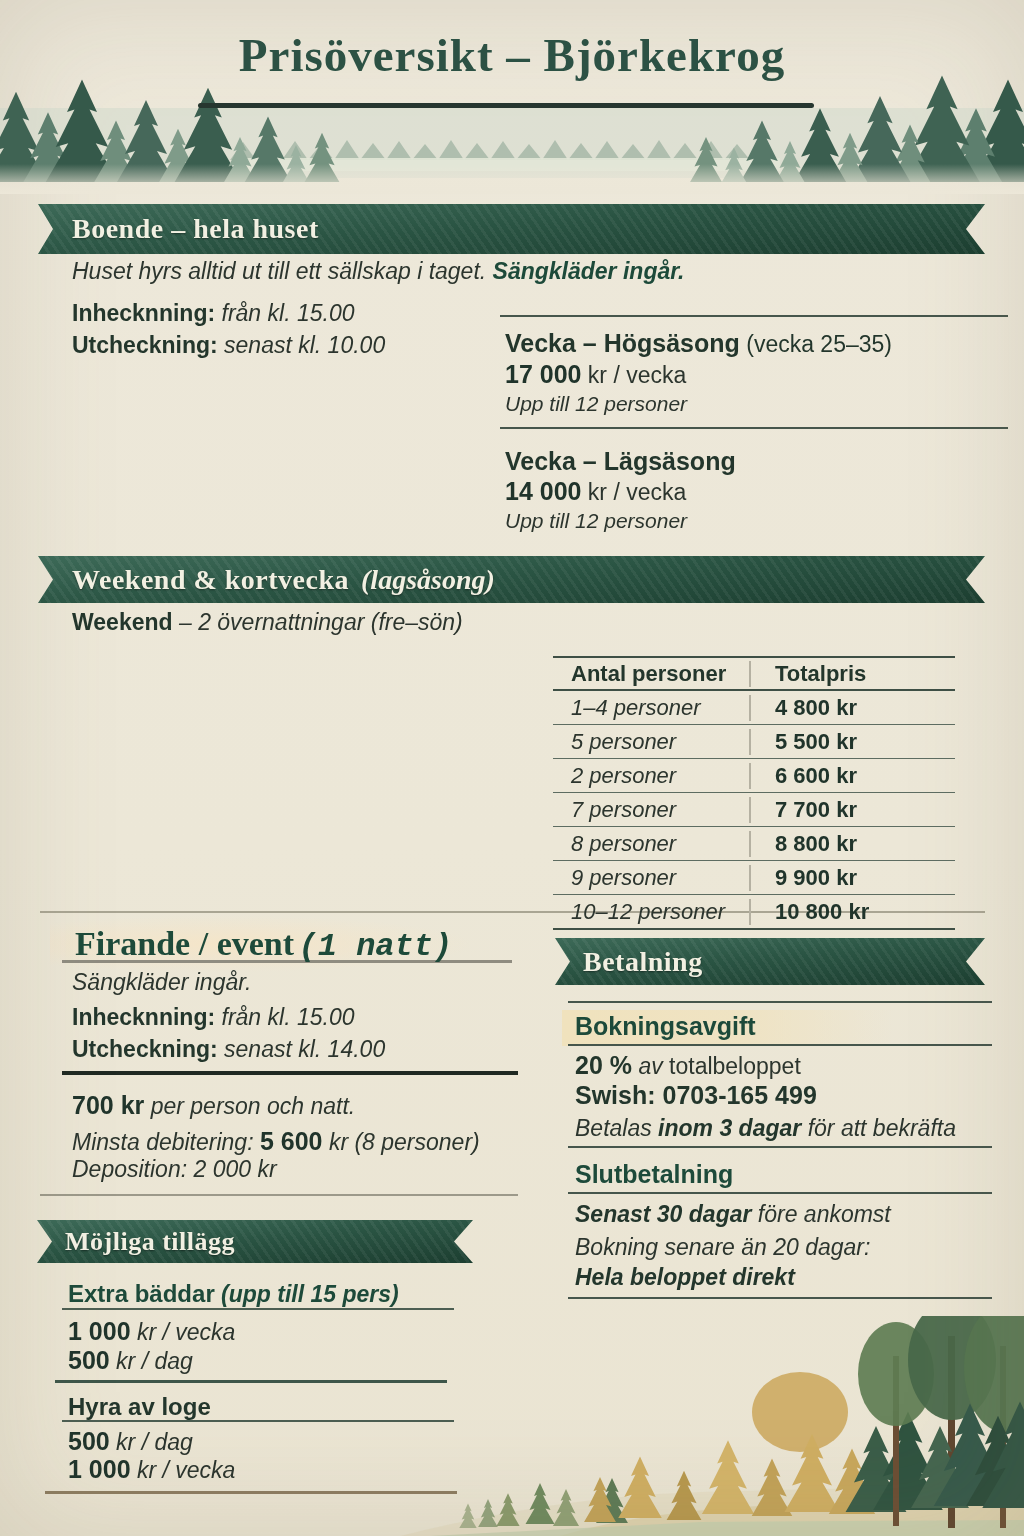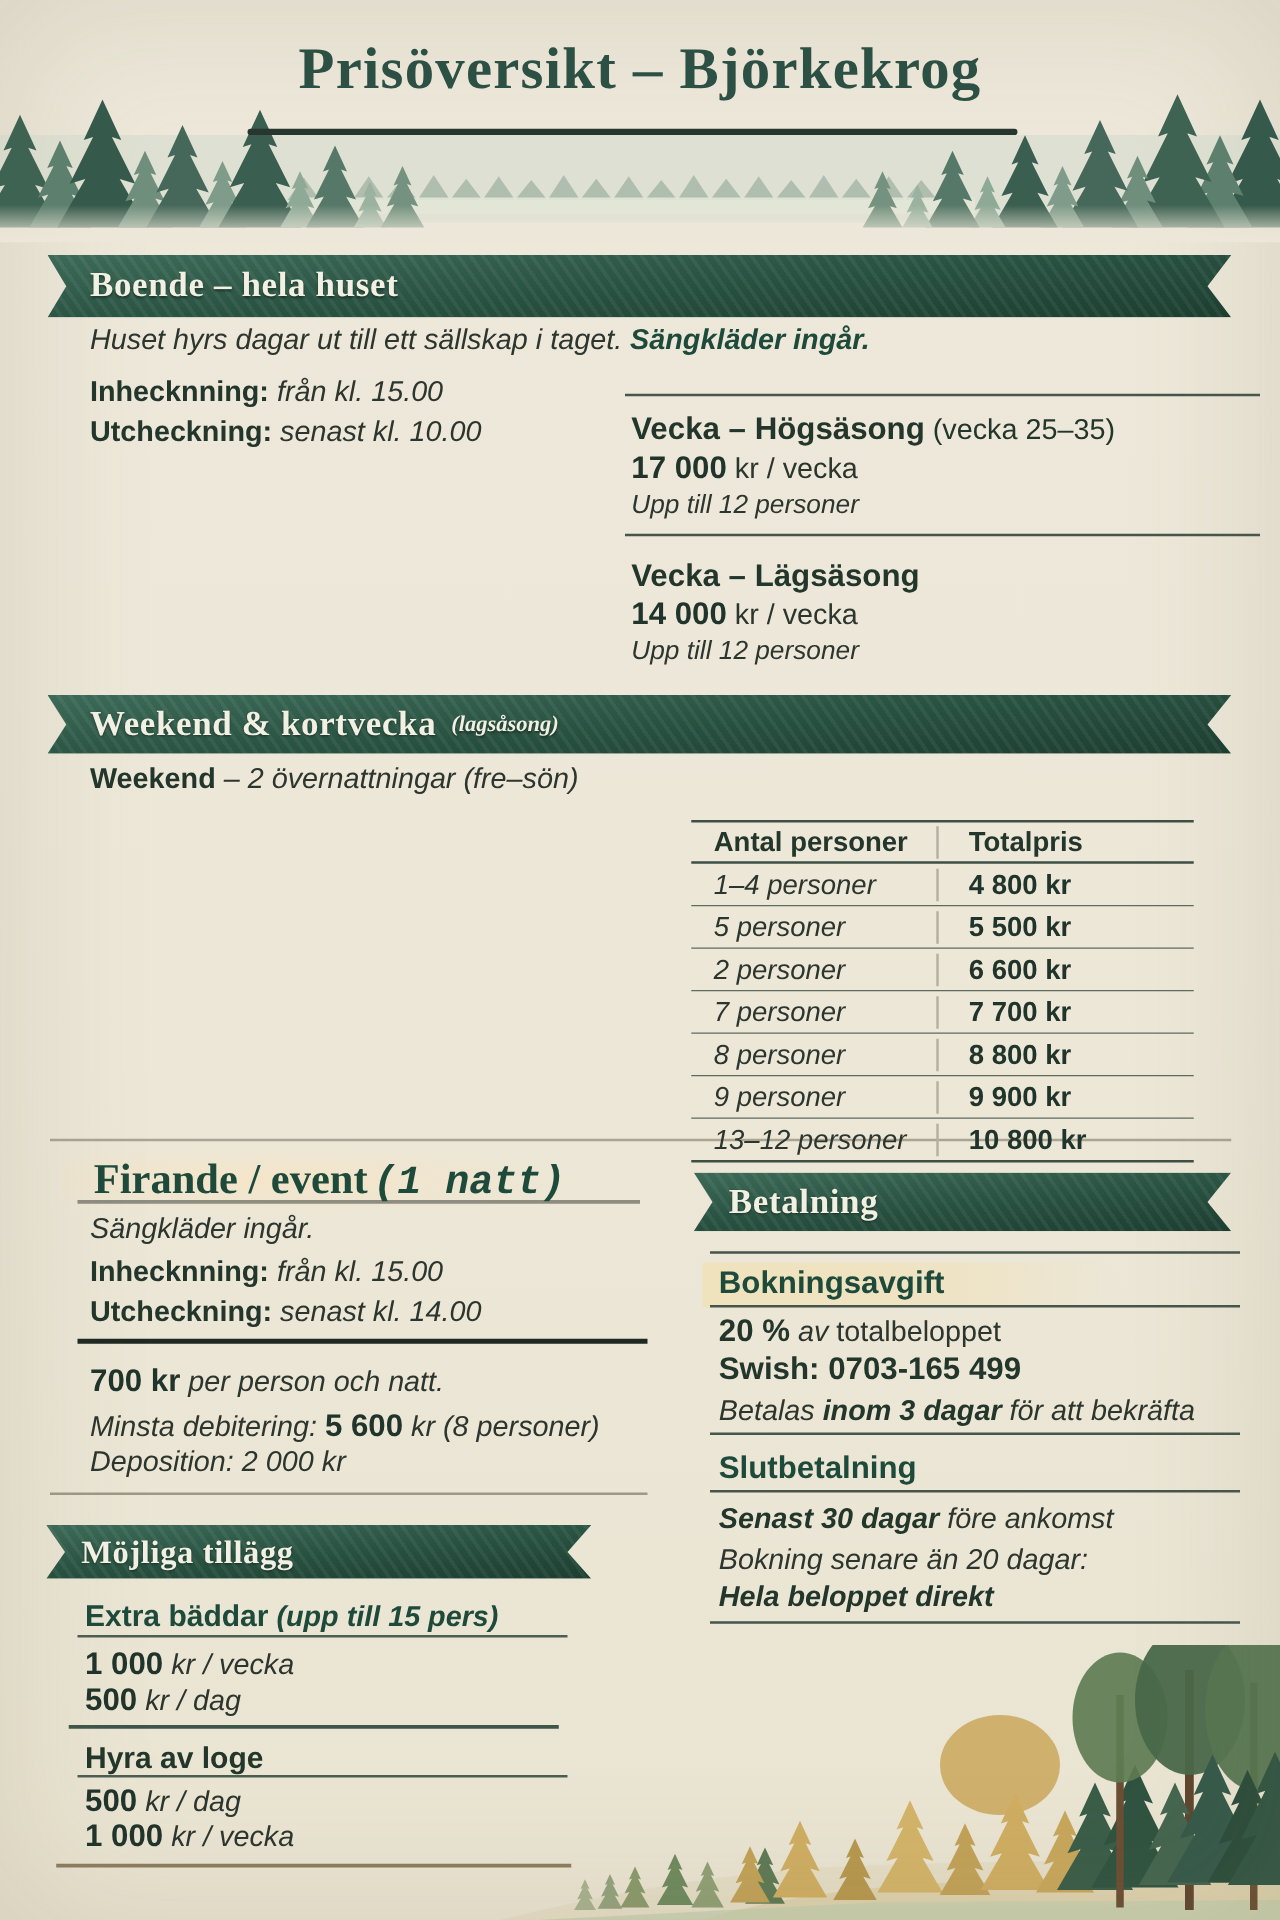--- a/index.html
+++ b/index.html
@@ -23,21 +23,21 @@
   .banner{
     background:linear-gradient(176deg,#3d6a58 0%,#2a5443 45%,#1c3e30 100%);
     clip-path:polygon(0 0,100% 0,calc(100% - 19px) 50%,100% 100%,0 100%,15px 50%);
     color:#f2f0e2;font-family:"Liberation Serif",serif;font-weight:bold;
     display:flex;align-items:center;z-index:2;
     text-shadow:0 1px 2px rgba(0,0,0,.45);
   }
   .banner::before{content:"";position:absolute;inset:0;
     background:repeating-linear-gradient(55deg,rgba(255,255,255,.055) 0 3px,rgba(0,0,0,0) 3px 8px);}
   .banner .bt{position:relative;padding-left:34px;font-size:28px;letter-spacing:.5px;}
-  .banner .bn{position:relative;font-size:18px;font-style:italic;font-weight:bold;margin-left:12px;}
+  .banner .bn{position:relative;font-size:28px;font-style:italic;font-weight:bold;margin-left:12px;}
   .shadowline{box-shadow:0 3px 5px rgba(35,45,35,.35);}
   
   .rule{height:2px;background:#46564c;}
   .rule-light{height:2px;background:#a9a593;}
   .rule-dark{height:4px;background:#1f2922;}
   .rule-gray{height:3px;background:#8f8c80;}
   .rule-brown{height:3px;background:#8b7b5f;}
   .rule-thin{height:2px;background:#9c998a;}
   
   .t{font-size:23px;line-height:1.25;white-space:nowrap;}
@@ -143,21 +143,21 @@
   </svg>
 
   <div class="abs page-title">Prisöversikt – Björkekrog</div>
   <div class="abs title-underline"></div>
 
   <div class="abs banner shadowline" style="left:38px;top:204px;width:947px;height:50px;">
     <span class="bt">Boende – hela huset</span>
   </div>
 
   <div class="abs t" style="left:72px;top:257px;z-index:2;">
-    <span class="i">Huset hyrs dagar ut till ett sällskap i taget.</span>
+    <span class="i">Huset hyrs alltid ut till ett sällskap i taget.</span>
     <span class="bi green">Sängkläder ingår.</span>
   </div>
   <div class="abs t" style="left:72px;top:299px;z-index:2;">
     <span class="b dark">Inhecknning:</span>
     <span class="i">från kl. 15.00</span>
   </div>
   <div class="abs t" style="left:72px;top:331px;z-index:2;">
     <span class="b dark">Utcheckning:</span>
     <span class="i">senast kl. 10.00</span>
   </div>
@@ -213,21 +213,21 @@
     </div>
     <div class="wk-row">
       <div class="wk-c1 pers">8 personer</div>
       <div class="wk-c2 prc">8 800 kr</div>
     </div>
     <div class="wk-row">
       <div class="wk-c1 pers">9 personer</div>
       <div class="wk-c2 prc">9 900 kr</div>
     </div>
     <div class="wk-row last">
-      <div class="wk-c1 pers">13–12 personer</div>
+      <div class="wk-c1 pers">10–12 personer</div>
       <div class="wk-c2 prc">10 800 kr</div>
     </div>
   </div>
 
   <div class="abs rule-light" style="left:40px;top:911px;width:945px;"></div>
 
   <div class="abs glow" style="left:50px;top:916px;width:420px;height:56px;"></div>
   <div class="abs" style="left:75px;top:925px;z-index:2;">
     <span class="firande-title">Firande / event</span>
     <span class="firande-note">(1 natt)</span>

